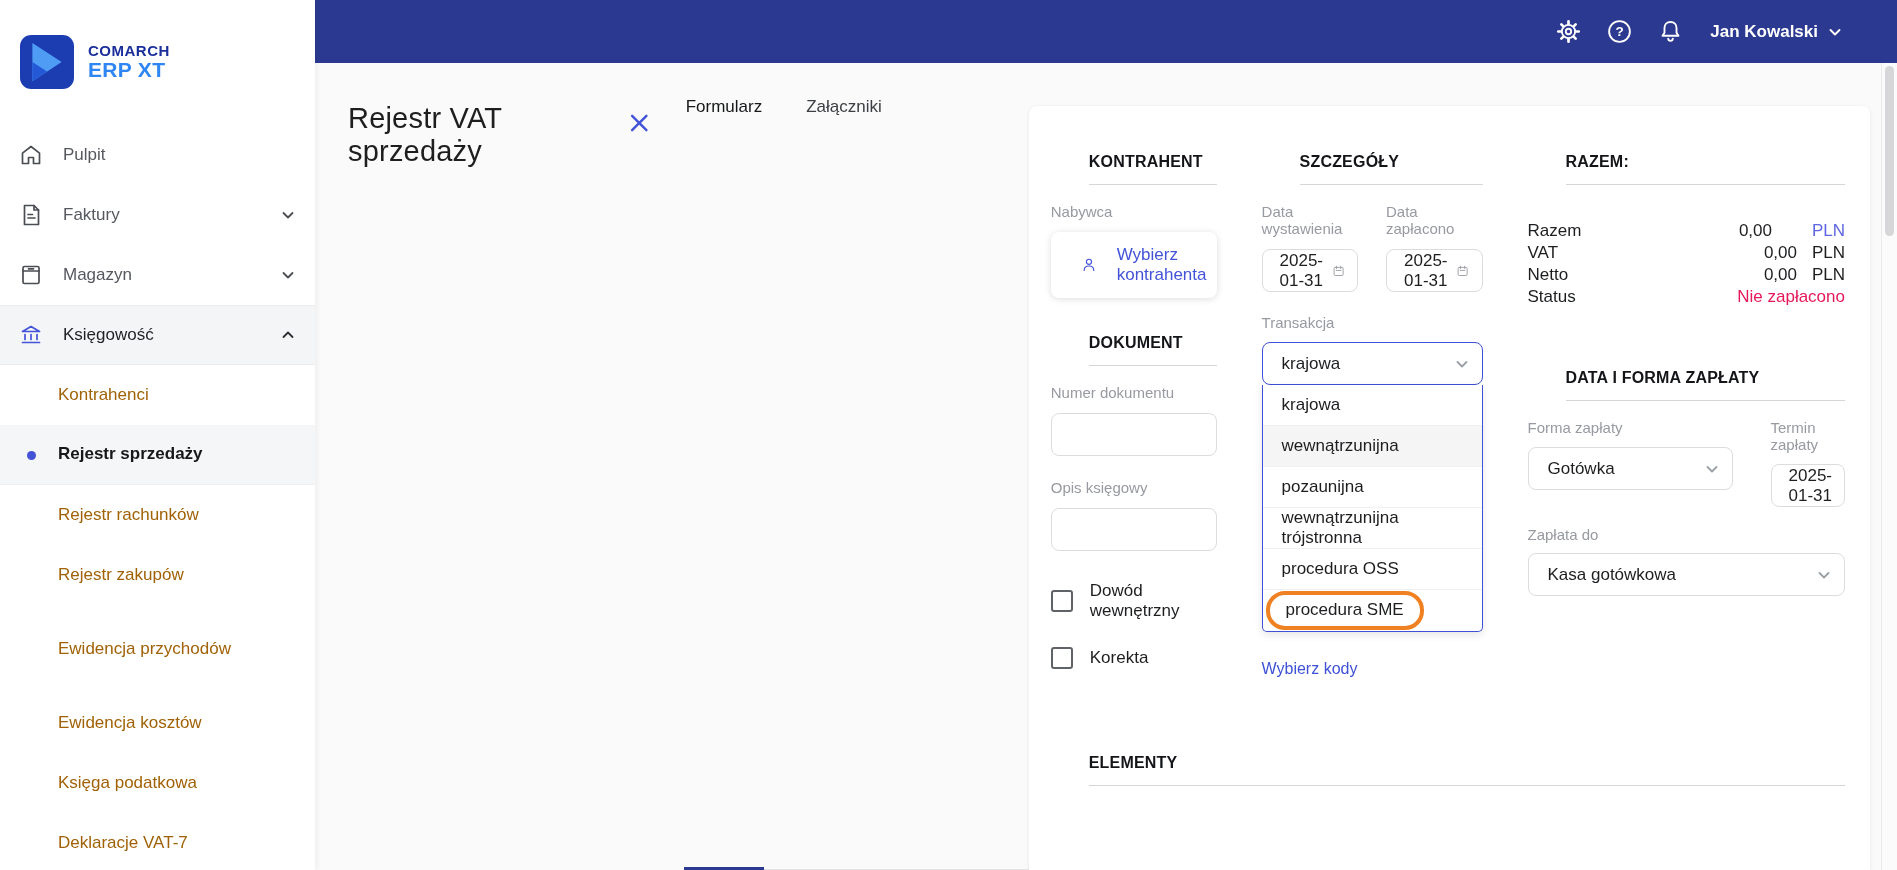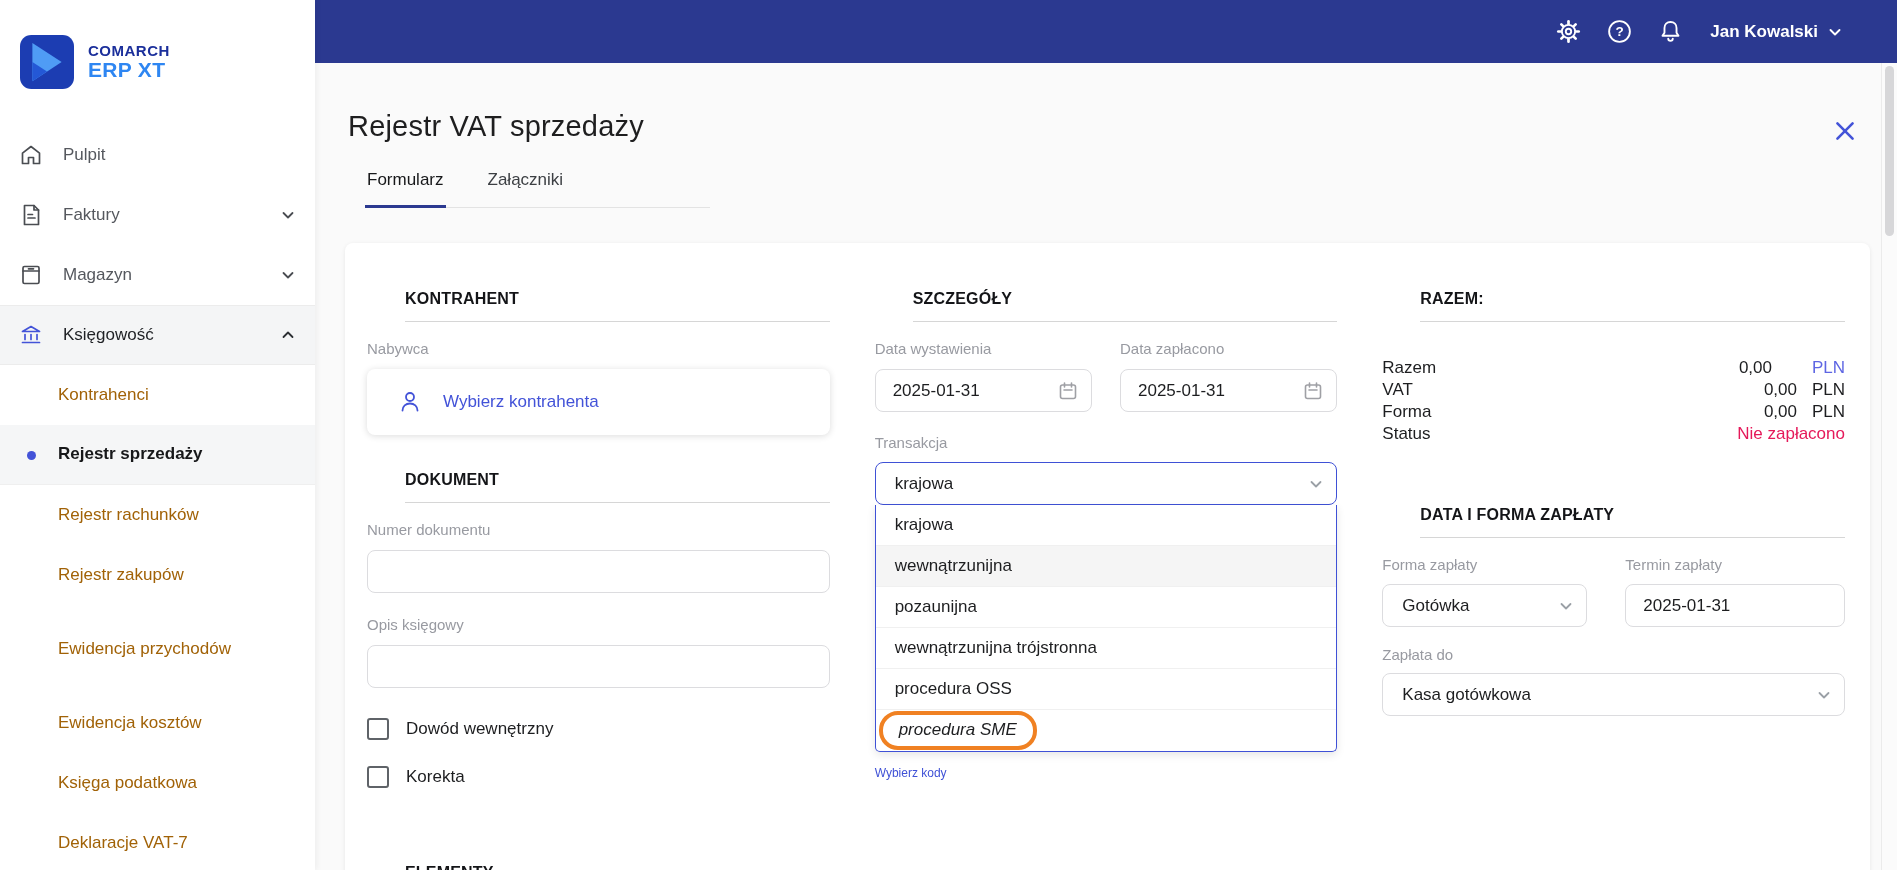--- a/index.html
+++ b/index.html
@@ -26,21 +26,21 @@
   .nav-sub.two-line { height: 88px; }
   .nav-sub.active { background: #f5f6f7; border-bottom: 1px solid #efefef; color: #17181a; font-weight: 700; }
   .dot { position: absolute; left: 27px; top: 50%; margin-top: -4px; width: 9px; height: 9px; border-radius: 50%; background: #4353d8; }
 
   
   .main { flex: 1; display: flex; flex-direction: column; position: relative; min-width: 0; }
   .topbar { flex: 0 0 63px; height: 63px; background: #2b3990; display: flex; align-items: center; justify-content: flex-end; gap: 24px; padding-right: 54px; }
   .tb-btn { width: 27px; height: 27px; cursor: pointer; display: block; }
   .user { display: flex; align-items: center; gap: 9px; color: #fff; font-size: 17px; font-weight: 700; cursor: pointer; margin-left: 2px; }
 
-  .content { flex: 1; display: flex; flex-direction: column; padding: 16px 27px 0 30px; overflow: hidden; }
+  .content { flex: 1; display: flex; flex-direction: row; padding: 8px 27px 0 30px; overflow: hidden; }
   .page-head { display: flex; align-items: flex-start; justify-content: space-between; margin-top: 31px; padding-left: 3px; }
   .page-title { font-size: 29px; font-weight: 400; color: #1e1e1f; letter-spacing: .2px; }
   .close-btn { width: 26px; height: 26px; margin: 8px 12px 0 0; cursor: pointer; }
 
   .tabs { display: flex; gap: 40px; margin: 26px 0 0 20px; width: fit-content; border-bottom: 1px solid #e3e3e3; padding-right: 145px; }
   .tab { padding: 0 2px 15px; font-size: 17px; color: #3c3f43; cursor: pointer; }
   .tab.active { color: #17181a; border-bottom: 3px solid #2b3990; margin-bottom: -1px; }
 
   
   .card { flex: 1; margin-top: 35px; background: #fff; border-radius: 8px 8px 0 0;
@@ -72,22 +72,22 @@
   .dates { display: flex; gap: 28px; }
   .field { flex: 1; min-width: 0; }
 
   .t-label { margin-top: 22px; }
   .dropdown { border: 1.5px solid #3f51d6; border-top: none; border-radius: 0 0 5px 5px; background: #fff;
               box-shadow: 0 3px 9px rgba(0,0,0,.10); }
   .option { height: 41px; display: flex; align-items: center; padding-left: 19px; font-size: 17px; color: #1d1e20;
             border-bottom: 1px solid #f0f0f0; cursor: pointer; }
   .option:last-child { border-bottom: none; }
   .option.hovered { background: #f5f5f5; }
-  .sme-wrap { display: inline-block; border: 4px solid #f08122; border-radius: 19px; padding: 5px 16px 6px; margin-left: -16px; line-height: 20px; font-style: italic; }
-  .link { margin-top: 14px; color: #3f51d6; font-size: 12px; font-weight: 500; cursor: pointer; width: fit-content; }
+  .sme-wrap { display: inline-block; border: 4px solid #f08122; border-radius: 19px; padding: 5px 16px 6px; margin-left: -16px; line-height: 20px; }
+  .link { margin-top: 28px; color: #3f51d6; font-size: 16px; font-weight: 500; cursor: pointer; width: fit-content; }
 
   .sum-row { display: flex; align-items: baseline; margin-top: 2px; font-size: 17px; color: #1d1e20; }
   .sum-row.first { margin-top: 36px; gap: 25px; }
   .sum-row .val { margin-left: auto; }
   .sum-row .cur { width: 48px; text-align: right; }
   .cur.blue { color: #5e66e3; }
   .status-val { margin-left: auto; color: #e5195a; font-weight: 500; }
 
   .pay-h { margin-top: 62px; }
   .pay-fields { display: flex; gap: 38px; }
@@ -338,21 +338,21 @@
               <span>Razem</span>
               <span class="val">0,00</span>
               <span class="cur blue">PLN</span>
             </div>
             <div class="sum-row">
               <span>VAT</span>
               <span class="val">0,00</span>
               <span class="cur">PLN</span>
             </div>
             <div class="sum-row">
-              <span>Forma</span>
+              <span>Netto</span>
               <span class="val">0,00</span>
               <span class="cur">PLN</span>
             </div>
             <div class="sum-row">
               <span>Status</span>
               <span class="status-val">Nie zapłacono</span>
             </div>
 
             <div class="section-h pay-h">DATA I FORMA ZAPŁATY</div>
 

